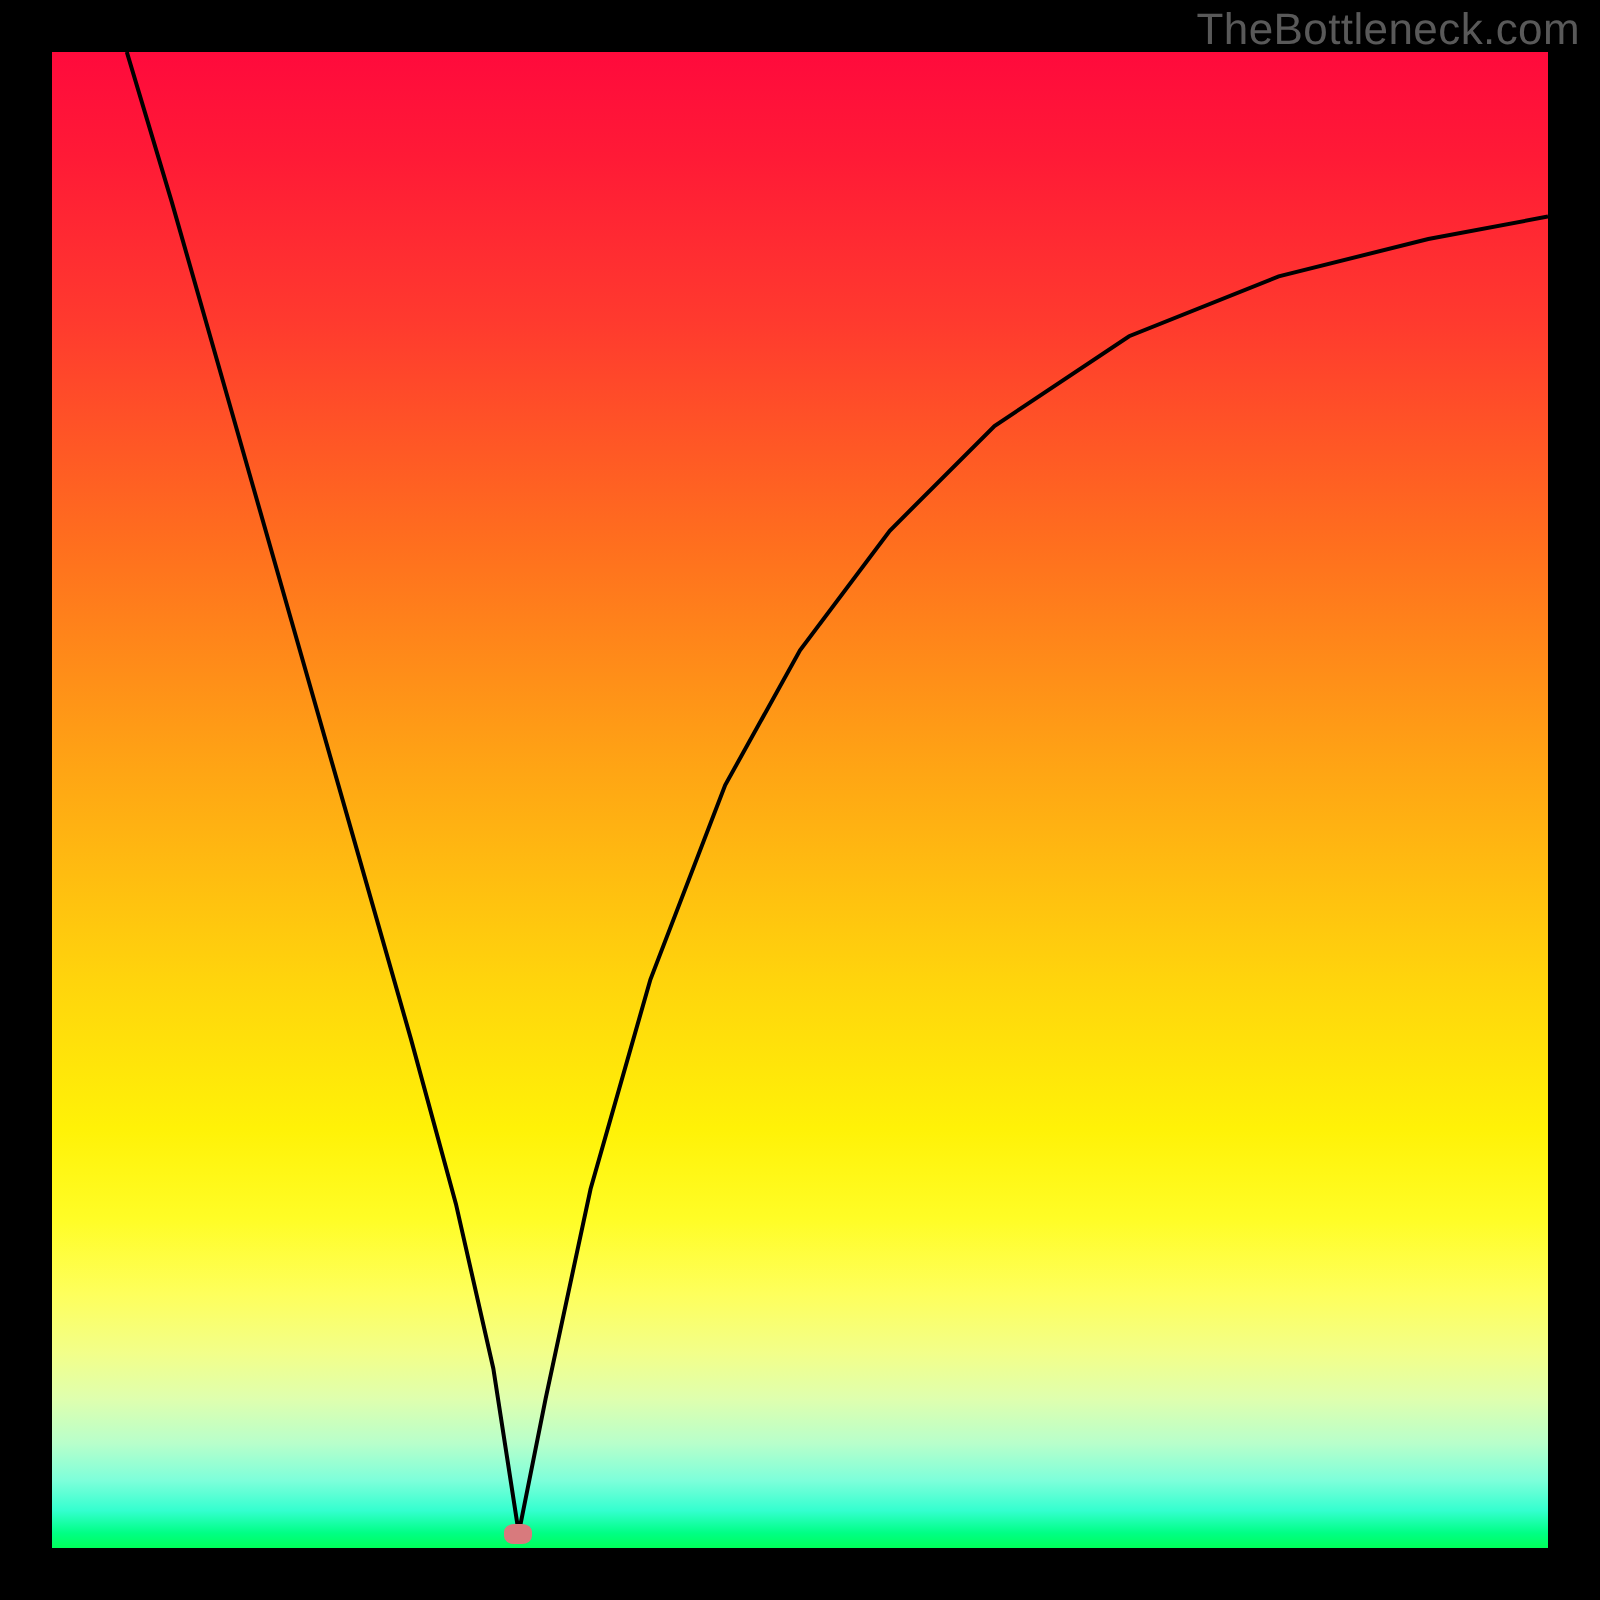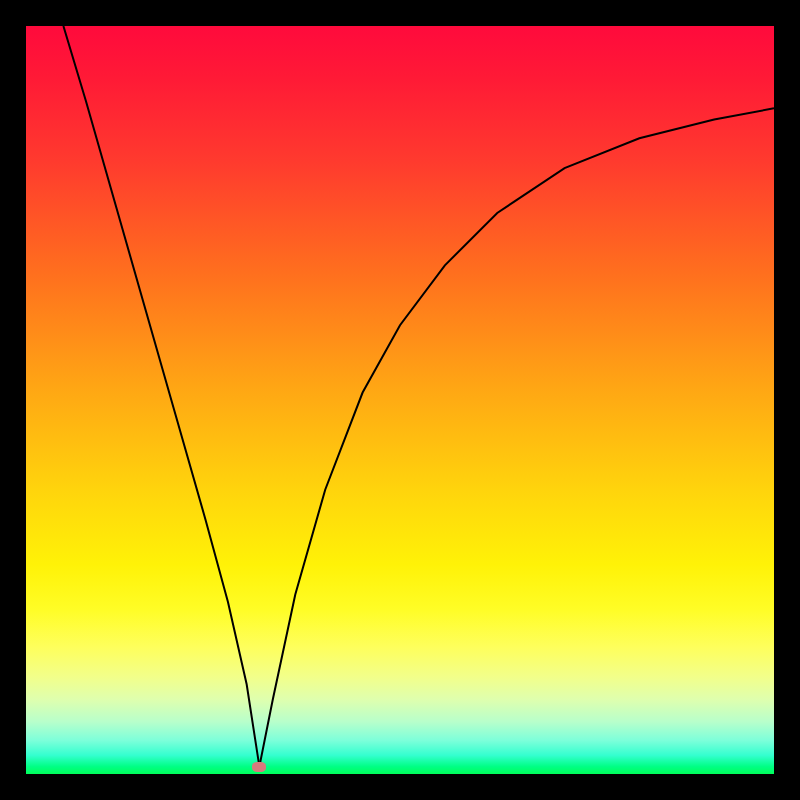--- a/index.html
+++ b/index.html
@@ -71,20 +71,21 @@
     border-radius: 5px / 4px;
     background: #d87a7d;
     transform: translate(-50%, -50%);
     z-index: 5;
   }
 </style>
 </head>
 <body>
 
 <div class="frame">
+  <div class="watermark">TheBottleneck.com</div>
 
   <div class="plot-area">
     <div class="gradient-bg"></div>
 
     <svg class="curve-layer" viewBox="0 0 100 100" preserveAspectRatio="none">
       <path id="path-left" d="M 5 0 Q 6.5 5 8 10 Q 10 17 12 24 Q 14 31 16 38 Q 18 45 20 52 Q 22 59 24 66 Q 25.5 71.5 27 77 Q 28.25 82.5 29.5 88 Q 30.35 93.5 31.2 99" fill="none" stroke="#000" stroke-width="2" vector-effect="non-scaling-stroke"></path>
       <path id="path-right" d="M 31.2 99 Q 32.1 94.5 33 90 Q 34.5 83 36 76 Q 38 69 40 62 Q 42.5 55.5 45 49 Q 47.5 44.5 50 40 Q 53 36 56 32 Q 59.5 28.5 63 25 Q 67.5 22 72 19 Q 77 17 82 15 Q 87 13.75 92 12.5 Q 96 11.75 100 11" fill="none" stroke="#000" stroke-width="2" vector-effect="non-scaling-stroke"></path>
     </svg>
 
     <div class="marker" id="opt-marker" style="left: 233.376px; top: 740.52px; background: rgb(216, 122, 125);"></div>

